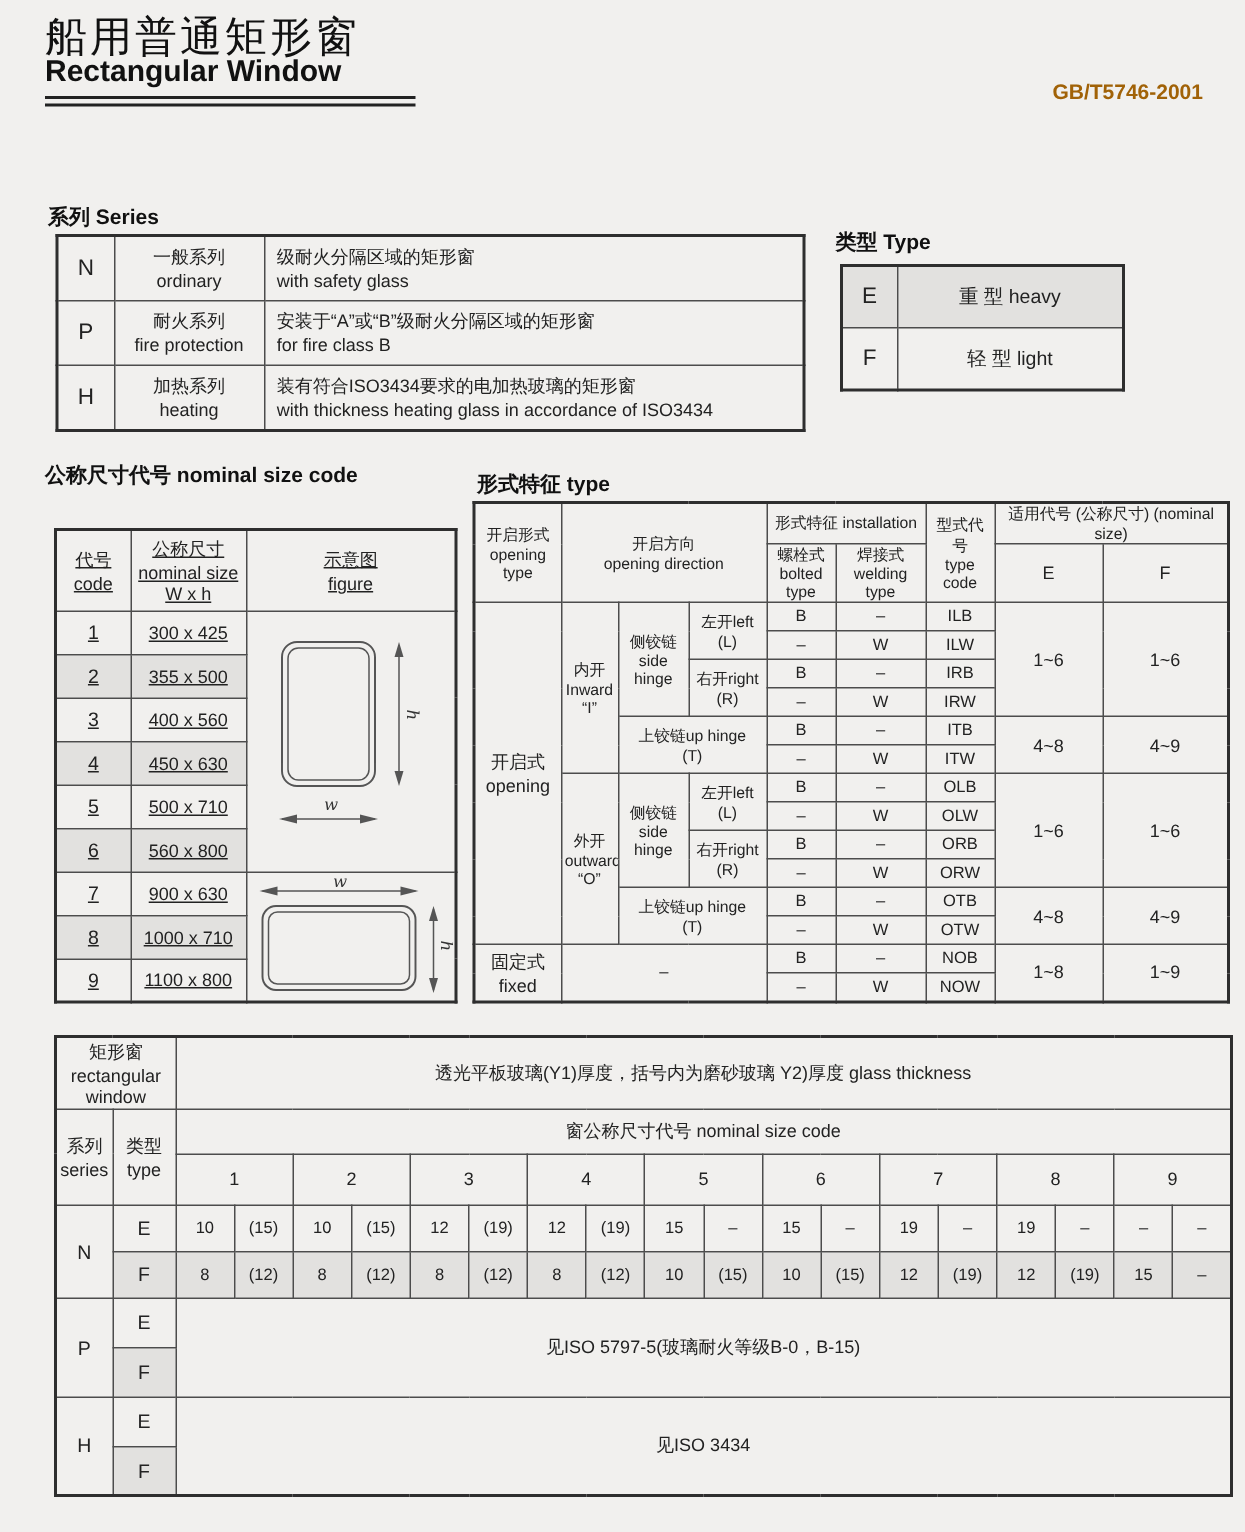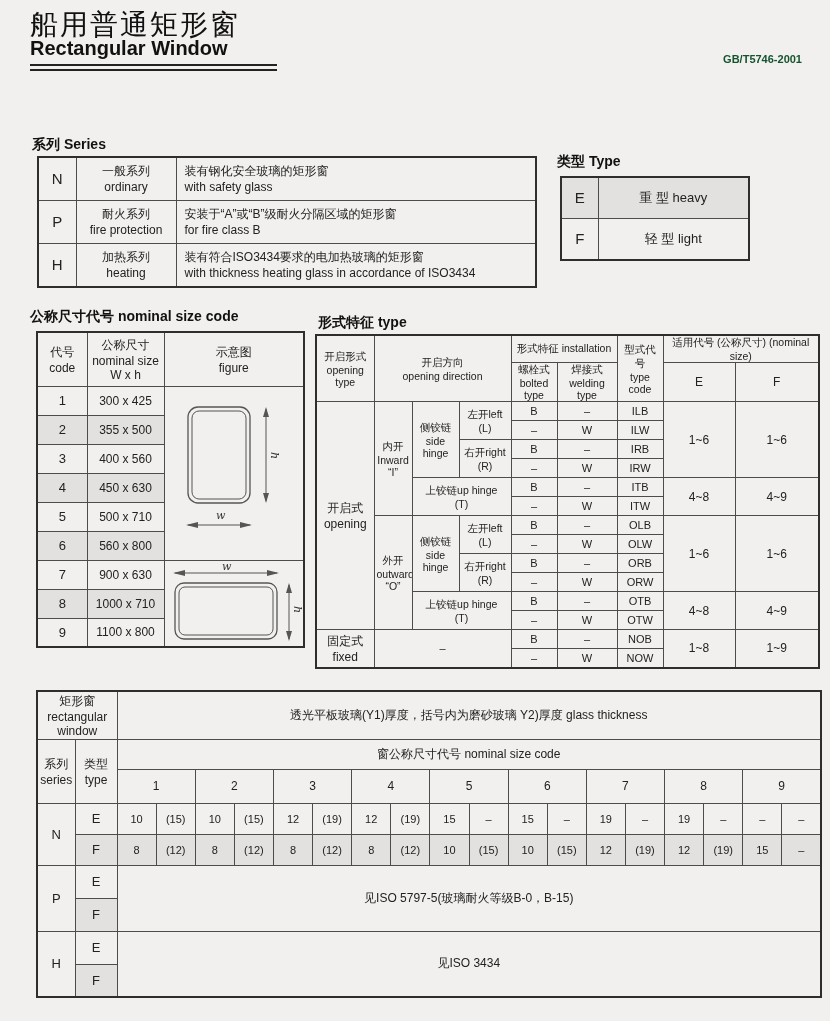--- a/index.html
+++ b/index.html
@@ -3,21 +3,21 @@
 <meta charset="utf-8">
 <style>
   html,body{margin:0;padding:0;background:#d8d8d6;}
   .page{position:relative;width:830px;height:1021px;background:#f1f0ee;
         font-family:"Liberation Sans","DejaVu Sans",sans-serif;color:#222;overflow:hidden;}
   .abs{position:absolute;}
   .preline{white-space:pre-line;}
   .title-cn{font-size:28px;font-weight:normal;letter-spacing:2px;color:#111;}
   .title-en{font-size:20px;font-weight:bold;color:#111;}
   .dbl-underline{border-top:2px solid #222;border-bottom:2px solid #222;height:3px;width:247px;}
-  .standard{font-size:11px;font-weight:600;color:#14532d;}
+  .standard{font-size:14px;font-weight:600;color:#a16207;}
   .intro{font-size:13px;color:#222;}
   .sec-label{font-size:14px;font-weight:700;color:#111;}
   table{border-collapse:collapse;table-layout:fixed;}
   td,th{border:1px solid #4c4c4c;padding:0 2px;text-align:center;vertical-align:middle;
         font-weight:normal;overflow:hidden;}
   .outer{border:2px solid #2e2e2e;}
   .shade{background:#e2e1df;}
   .left-text{text-align:left;padding-left:8px;}
   .fs11{font-size:11px;}.fs12{font-size:12px;}.fs13{font-size:13px;}.fs15{font-size:15px;}
   .fs10{font-size:10.5px;}
@@ -39,21 +39,21 @@
     <colgroup>
         <col style="width:38px">
         <col style="width:100px">
         <col style="width:360px">
       </colgroup>
     <tbody>
         <tr style="height:43px">
       <td class="fs15">N</td>
       <td class="fs12 preline">一般系列
 ordinary</td>
-      <td class="fs12 preline left-text">装有钢化安全玻璃的矩形窗
+      <td class="fs12 preline left-text">级耐火分隔区域的矩形窗
 with safety glass</td>
     </tr>
     <tr style="height:43px">
       <td class="fs15">P</td>
       <td class="fs12 preline">耐火系列
 fire protection</td>
       <td class="fs12 preline left-text">安装于“A”或“B”级耐火分隔区域的矩形窗
 for fire class B</td>
     </tr>
     <tr style="height:44px">
@@ -78,21 +78,21 @@
       <td class="fs13 shade">重  型  heavy</td>
     </tr>
     <tr style="height:42px">
       <td class="fs15">F</td>
       <td class="fs13">轻  型  light</td>
     </tr>
   </tbody>
     </table>
 
   <div class="abs sec-label" style="left:30px;top:308px;">公称尺寸代号 nominal size code</div>
-  <table class="abs outer" style="left:36px;top:331px;width:267px;">
+  <table class="abs outer" style="left:36px;top:352px;width:267px;text-decoration:underline;">
     <colgroup>
         <col style="width:50px">
         <col style="width:77px">
         <col style="width:140px">
       </colgroup>
     <tbody>
         <tr style="height:54px">
       <th class="fs12 preline">代号
 code</th>
       <th class="fs12 preline">公称尺寸

